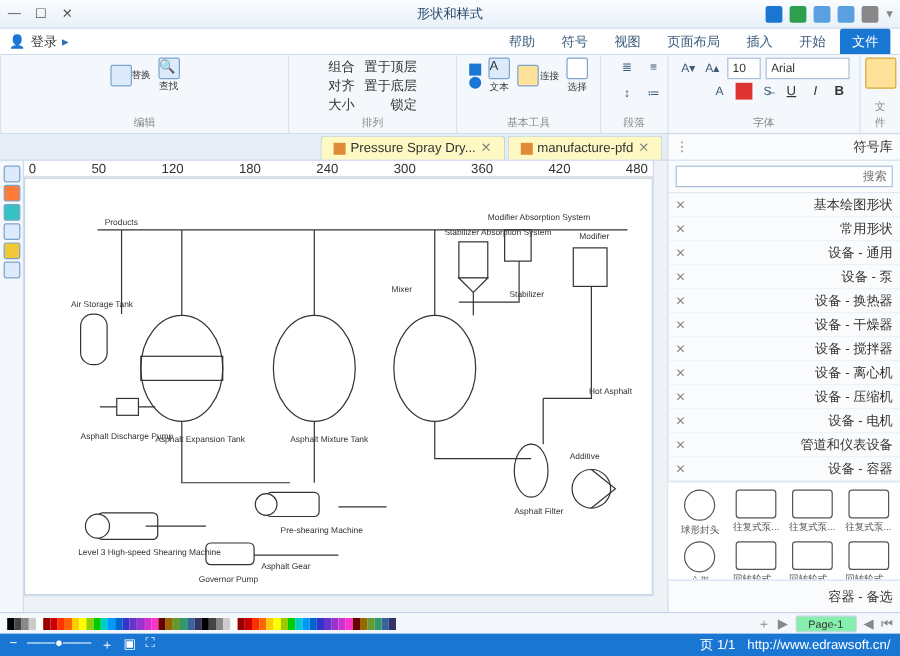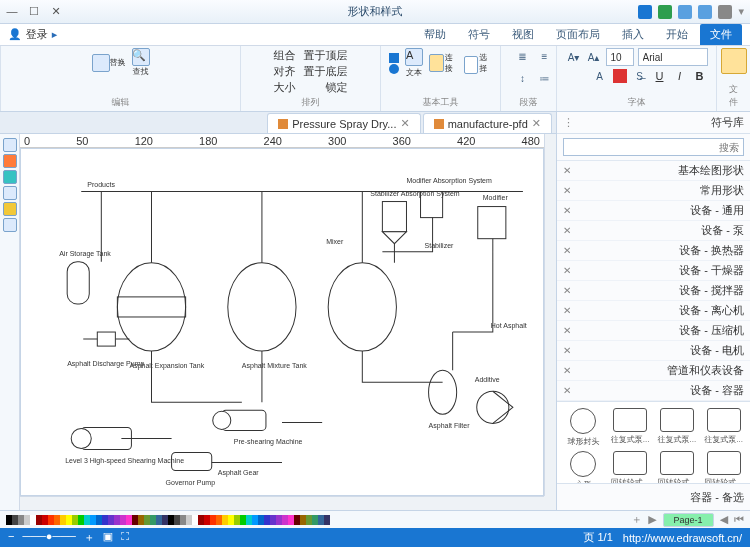--- a/index.html
+++ b/index.html
@@ -34,22 +34,22 @@
 .sp-item{height:20px;display:flex;align-items:center;justify-content:space-between;padding:0 6px;border-bottom:1px solid #eef2f8;flex-direction:row-reverse;font-size:10px;color:#444}
 .sp-item .x{color:#888;font-size:10px}
 .sp-shapes{flex:1;padding:6px;display:grid;grid-template-columns:repeat(4,1fr);gap:4px 6px;overflow:hidden;background:#fff;border-top:1px solid #d8e2ee}
 .shp{display:flex;flex-direction:column;align-items:center;gap:2px}
 .shp .ic{width:34px;height:24px;border:1px solid #555;border-radius:3px;background:#fff}
 .shp .ic.circ{border-radius:50%;width:26px;height:26px}
 .shp .lb{font-size:8px;color:#555;text-align:center;white-space:nowrap;overflow:hidden;width:40px}
 .sp-foot{height:18px;border-top:1px solid #d8e2ee;display:flex;align-items:center;padding:13px 6px;font-size:10px;color:#555;justify-content:flex-end}
 .canvaswrap{flex:1;display:flex;flex-direction:column;position:relative;background:#eef2f6}
 .doctabs{height:22px;display:flex;flex-direction:row-reverse;align-items:flex-end;padding:0 4px;gap:2px;background:#e6edf5;border-bottom:1px solid #c5d4e6}
-.doctab{padding:3px 10px;background:#ffffff;border:1px solid #c5d4e6;border-bottom:none;border-radius:3px 3px 0 0;font-size:10px;color:#3a5a7a;display:flex;gap:4px;align-items:center}
-.doctab.active{background:#ffffff}
+.doctab{padding:3px 10px;background:#fef9c3;border:1px solid #c5d4e6;border-bottom:none;border-radius:3px 3px 0 0;font-size:10px;color:#3a5a7a;display:flex;gap:4px;align-items:center}
+.doctab.active{background:#fef9c3}
 .doctab .cls{color:#888}
 .rulers{position:absolute;top:22px;left:20px;right:12px;height:14px;background:#fff;border-bottom:1px solid #ccc;font-size:7px;color:#888;display:flex;justify-content:space-between;padding:0 4px;align-items:center}
 .vtool{position:absolute;left:0;top:22px;bottom:0;width:20px;background:#f4f8fc;border-right:1px solid #d0dae8;display:flex;flex-direction:column;gap:2px;padding:4px 2px;align-items:center}
 .vtool i{width:14px;height:14px;background:#dceafc;border:1px solid #7aa3cc;border-radius:2px;display:block}
 .canvas{position:absolute;top:36px;left:20px;right:12px;bottom:14px;background:#fff;border:1px solid #c5d4e6;overflow:hidden}
 .scroll-h{position:absolute;bottom:0;left:20px;right:12px;height:14px;background:#eef2f6;border-top:1px solid #d0dae8}
 .scroll-v{position:absolute;top:22px;right:0;bottom:14px;width:12px;background:#eef2f6;border-left:1px solid #d0dae8}
 .pagebar{height:18px;background:#f4f8fc;border-top:1px solid #c5d4e6;display:flex;align-items:center;flex-direction:row-reverse;padding:0 6px;gap:6px}
 .pgtab{background:#86efac;border:1px solid #c5d4e6;padding:1px 10px;font-size:9px;border-radius:2px}
 .colorbar{display:flex;gap:0;margin-right:auto}
@@ -126,21 +126,21 @@
     <div class="body" style="flex-wrap:wrap;width:48px">
       <span class="fmtbtn">≡</span>
       <span class="fmtbtn">≣</span>
       <span class="fmtbtn">≔</span>
       <span class="fmtbtn">↕</span>
     </div>
     <span class="gl">段落</span>
   </div>
   <div class="rgroup" style="width:120px">
     <div class="body">
-      <div style="display:flex;flex-direction:row;align-items:flex-end;gap:1px">
+      <div style="display:flex;flex-direction:column;align-items:center;gap:1px">
           <span class="ricon" style="background:#fff"></span>
           <span style="font-size:8px">选择</span>
         </div>
       <div style="display:flex;flex-direction:row;align-items:center;gap:1px">
           <span class="ricon" style="background:#ffe29a"></span>
           <span style="font-size:8px">连接</span>
         </div>
       <div style="display:flex;flex-direction:column;align-items:center;gap:1px">
           <span class="ricon">A</span>
           <span style="font-size:8px">文本</span>

